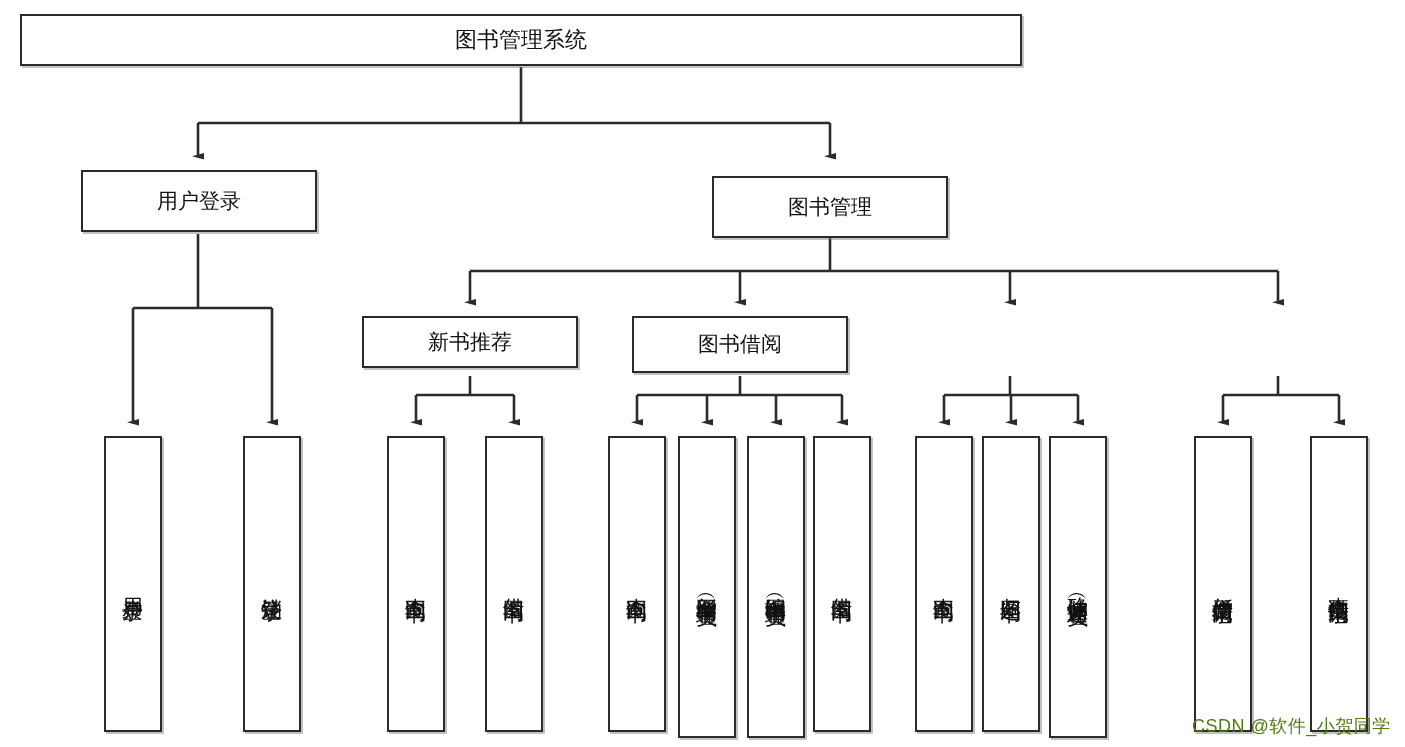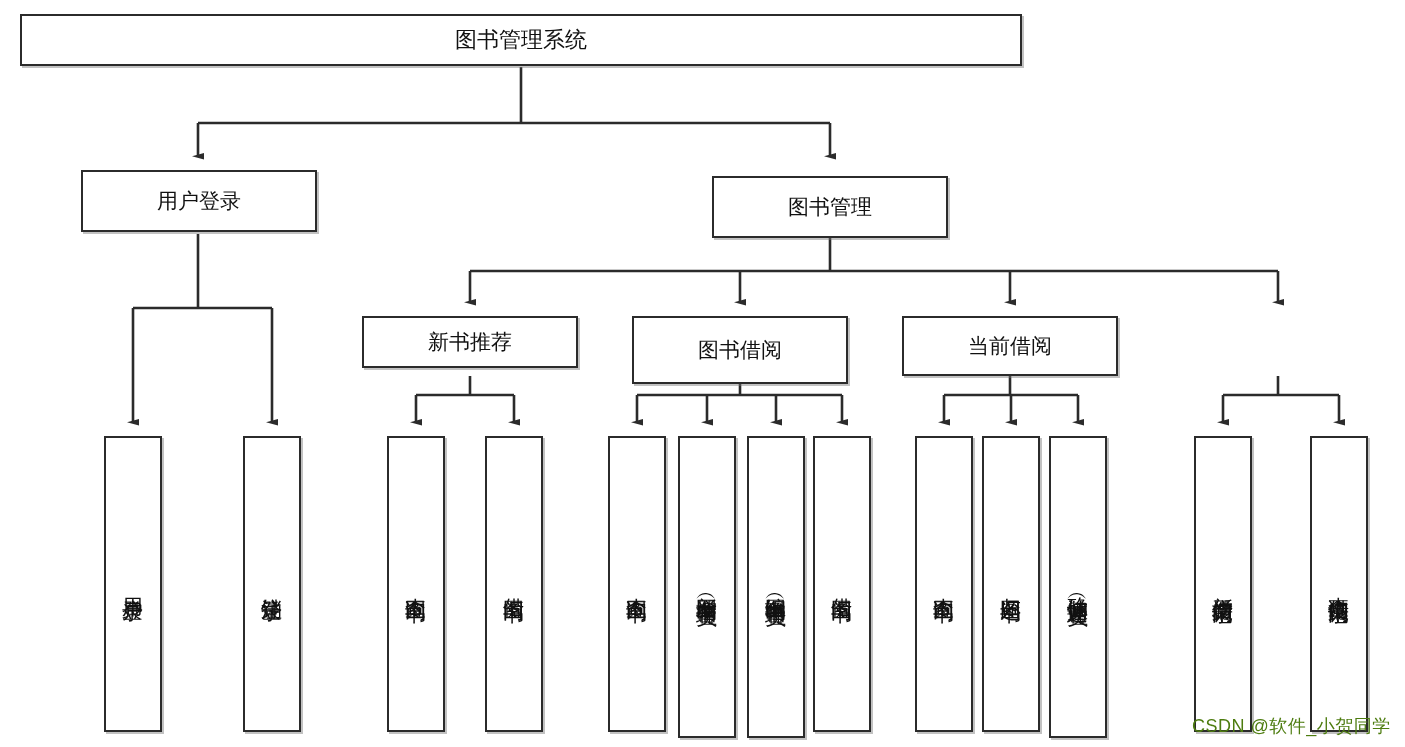--- a/index.html
+++ b/index.html
@@ -133,25 +133,22 @@
   <div class="node-box horizontal" style="left:81px; top:170px; width:236px; height:62px;">
     <span class="node-label">用户登录</span>
   </div>
   <div class="node-box horizontal" style="left:712px; top:176px; width:236px; height:62px;">
     <span class="node-label">图书管理</span>
   </div>
 
   <div class="node-box horizontal" style="left:362px; top:316px; width:216px; height:52px;">
     <span class="node-label">新书推荐</span>
   </div>
-  <div class="node-box horizontal" style="left:632px; top:316px; width:216px; height:68px;">
+  <div class="node-box horizontal" style="left:632px; top:316px; width:216px; height:57px;">
     <span class="node-label">图书借阅</span>
-  </div>
-  <div class="node-box horizontal" style="left:902px; top:316px; width:216px; height:60px;">
-    <span class="node-label">当前借阅</span>
   </div>
 
   <div class="node-box vertical" style="left:104px; top:436px; width:58px; height:296px;">
     <span class="node-label">用户登录</span>
   </div>
   <div class="node-box vertical" style="left:243px; top:436px; width:58px; height:296px;">
     <span class="node-label">注销登录</span>
   </div>
 
   <div class="node-box vertical" style="left:387px; top:436px; width:58px; height:296px;">

